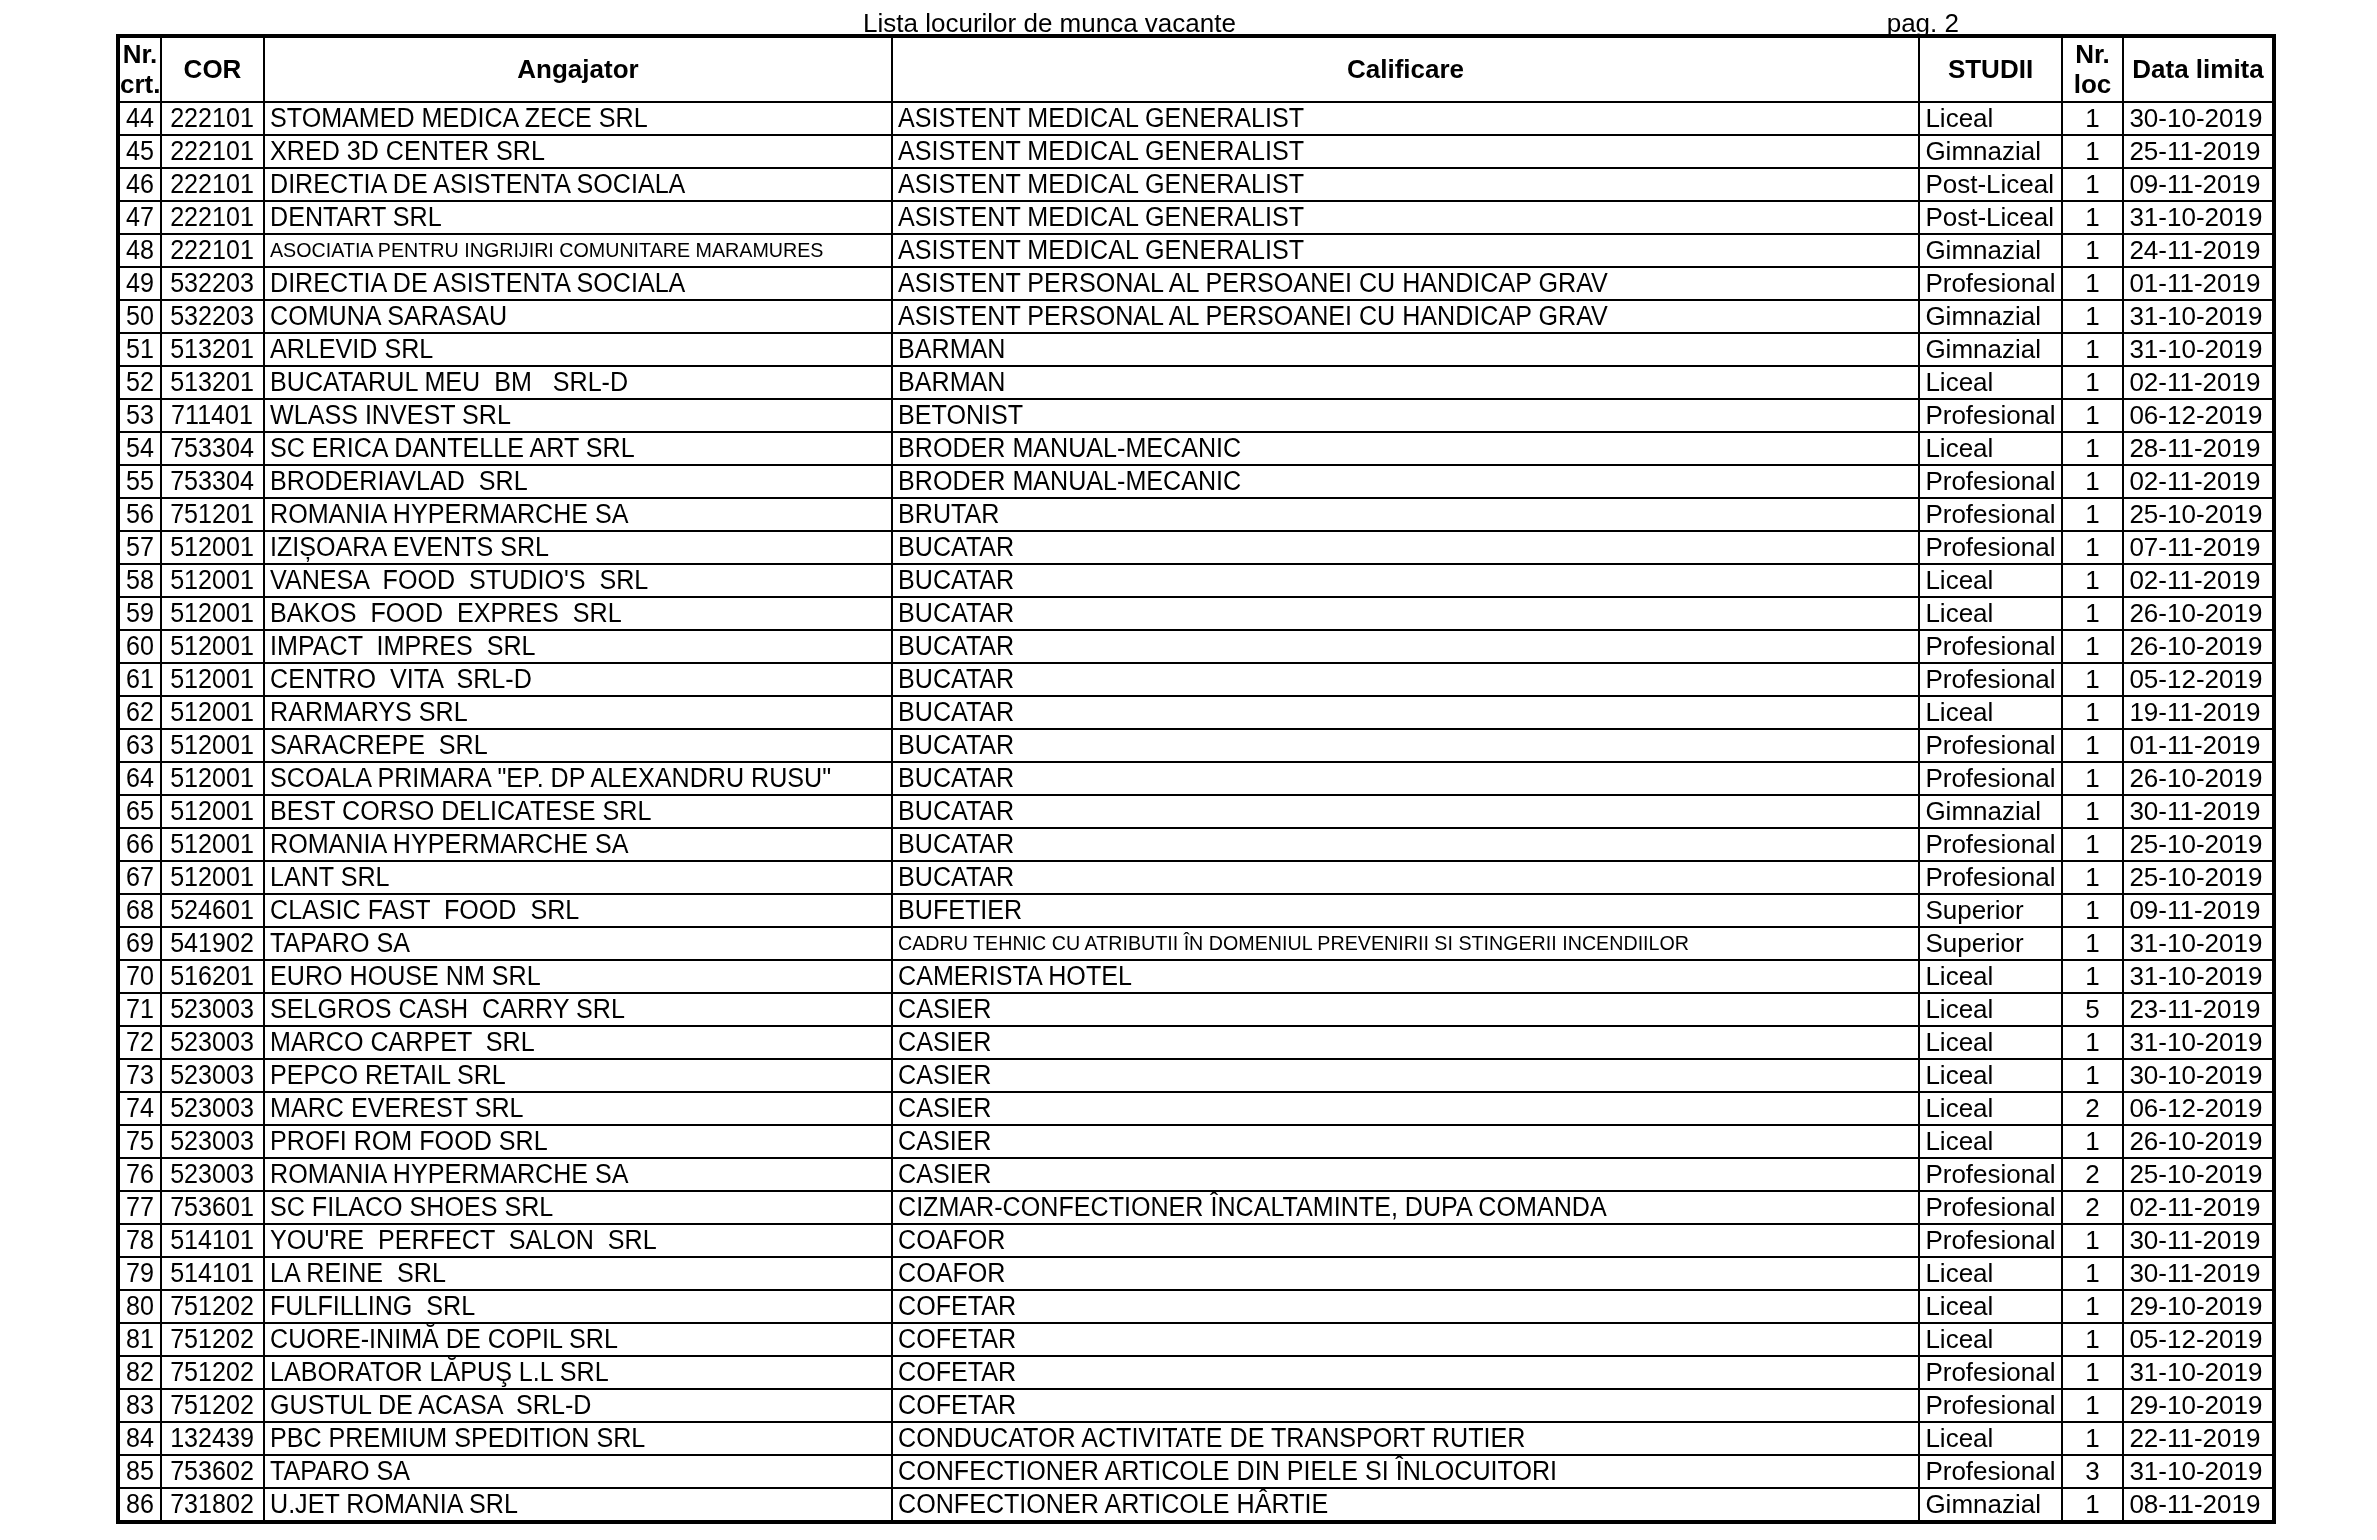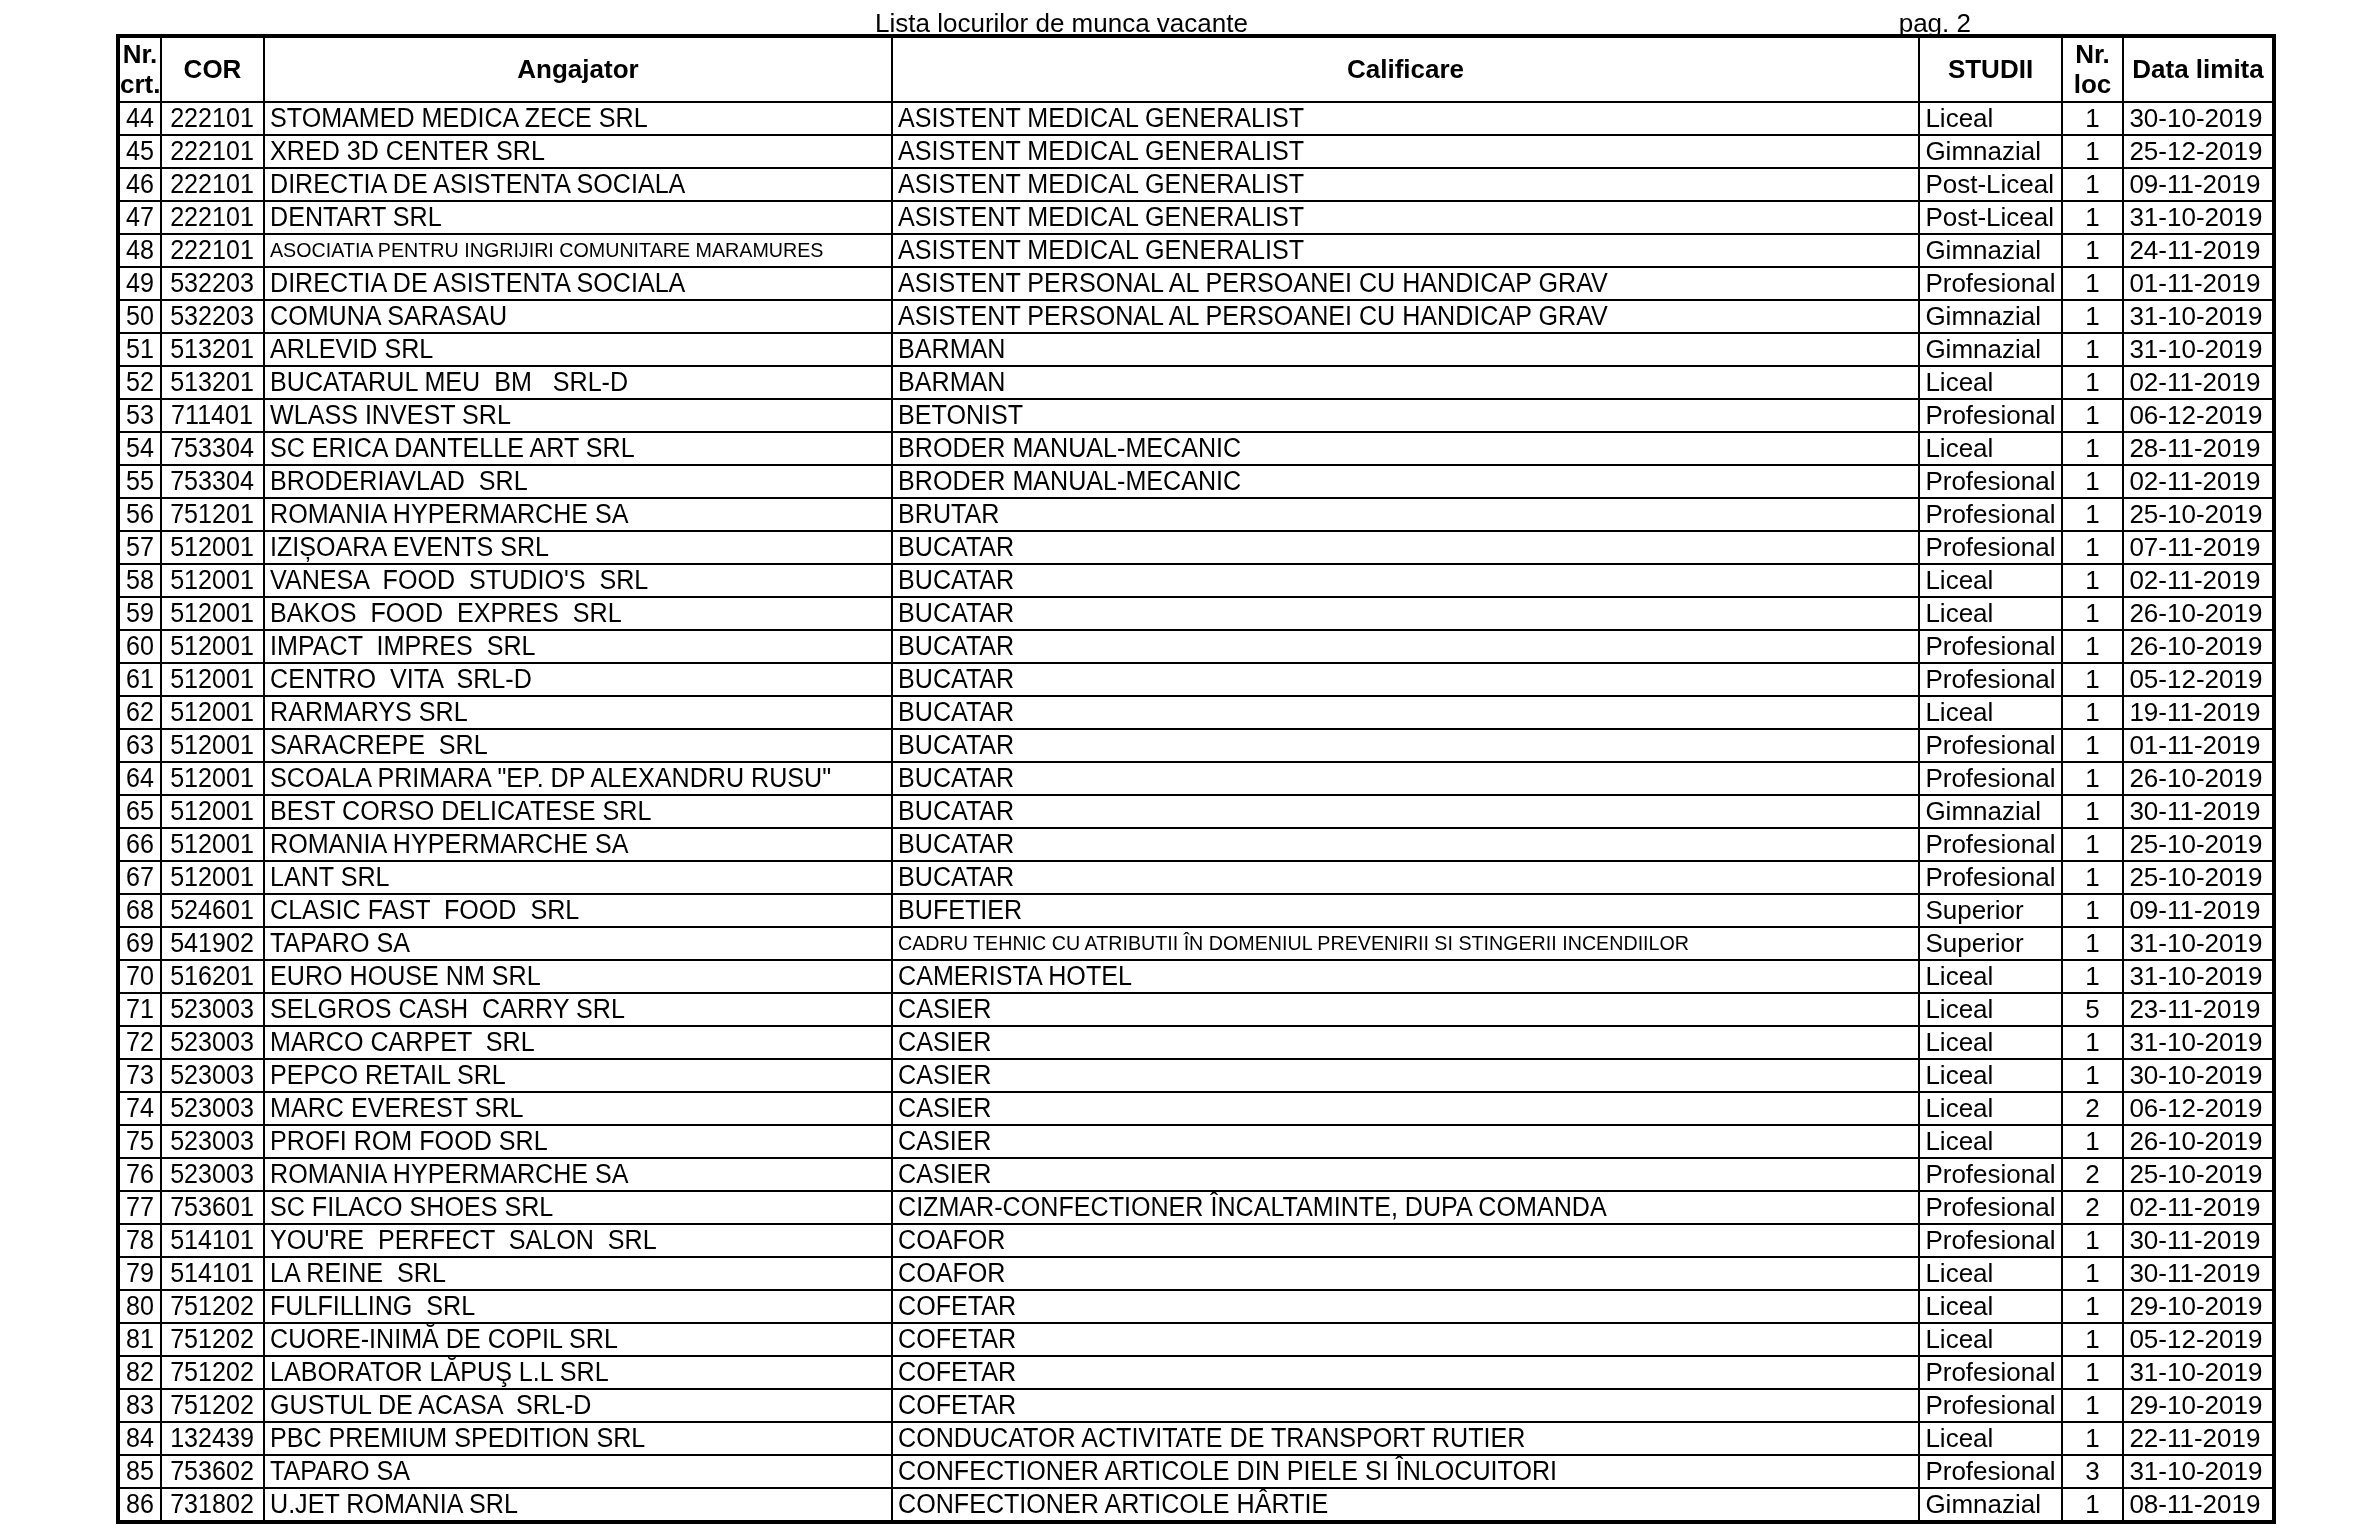--- a/index.html
+++ b/index.html
@@ -2,21 +2,21 @@
 <html style="font-size:11px"><head>
 <meta charset="utf-8">
 <style>
   html,body{margin:0;padding:0;}
   body{
     width:2377px;height:1540px;
     background:#ffffff;color:#000000;
     font-family:"Liberation Sans", sans-serif;
     position:relative;overflow:hidden;
   }
-  .topbar{position:absolute;left:12px;top:8.1px;width:2099px;height:33px;}
+  .topbar{position:absolute;left:0;top:8.1px;width:2099px;height:33px;}
   .doc-title{
     position:absolute;left:0;top:0;width:100%;
     text-align:center;font-size:26px;line-height:30px;
   }
   .page-num{
     position:absolute;right:140px;top:0;
     font-size:26px;line-height:30px;
   }
   table.jobs{
     position:absolute;left:116px;top:34px;
@@ -95,21 +95,21 @@
     <td class="c-dat"><span>30-10-2019</span></td>
   </tr>
 
   <tr>
     <td class="c-nr"><span>45</span></td>
     <td class="c-cor"><span>222101</span></td>
     <td class="c-ang"><span>XRED 3D CENTER SRL</span></td>
     <td class="c-cal"><span>ASISTENT MEDICAL GENERALIST</span></td>
     <td class="c-stu"><span>Gimnazial</span></td>
     <td class="c-loc"><span>1</span></td>
-    <td class="c-dat"><span>25-12-2019</span></td>
+    <td class="c-dat"><span>25-11-2019</span></td>
   </tr>
 
   <tr>
     <td class="c-nr"><span>46</span></td>
     <td class="c-cor"><span>222101</span></td>
     <td class="c-ang"><span>DIRECTIA DE ASISTENTA SOCIALA</span></td>
     <td class="c-cal"><span>ASISTENT MEDICAL GENERALIST</span></td>
     <td class="c-stu"><span>Post-Liceal</span></td>
     <td class="c-loc"><span>1</span></td>
     <td class="c-dat"><span>09-11-2019</span></td>

